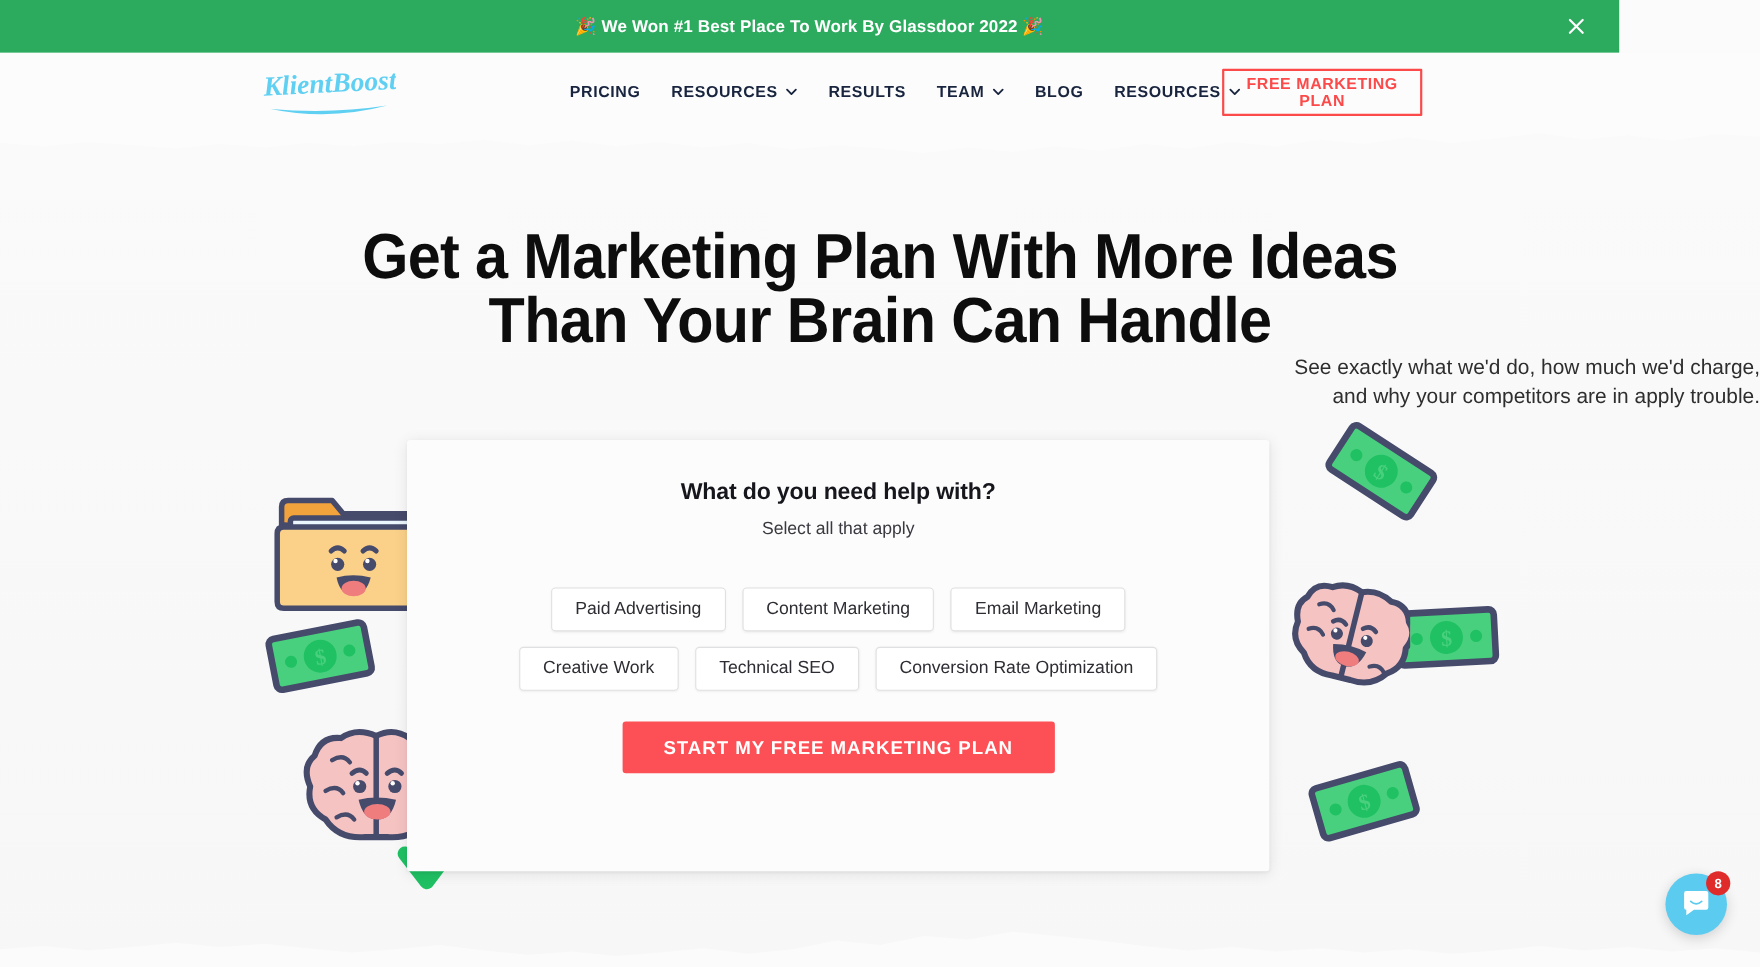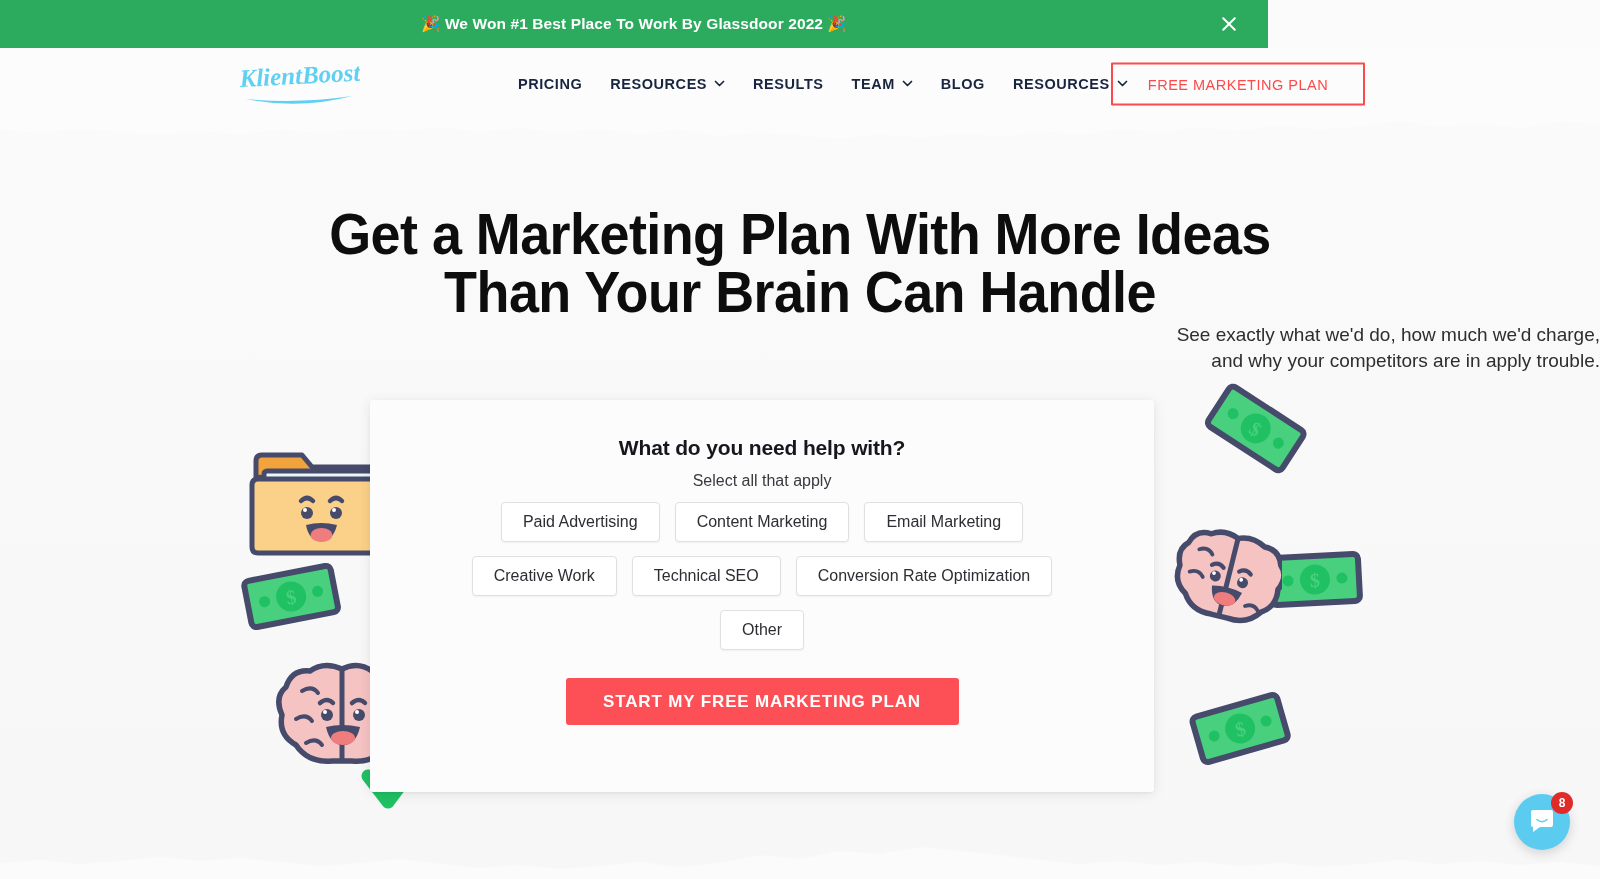--- a/index.html
+++ b/index.html
@@ -14,21 +14,21 @@
   body {
     font-family: "Liberation Sans", sans-serif;
     background: #fbfbfb;
     position: relative;
   }
 
   
   .banner {
     position: absolute;
     top: 0; left: 0;
-    width: 1268px;
+    width: 1472px;
     height: 48px;
     background: #2cab5f;
     display: flex;
     align-items: center;
     justify-content: center;
   }
   .banner-text {
     color: #ffffff;
     font-size: 15.5px;
     font-weight: bold;
@@ -97,28 +97,28 @@
     position: relative;
     top: -1px;
   }
   .chev svg { display: block; }
 
   .nav-cta {
     position: absolute;
     left: 1111px;
     top: 50%;
     transform: translateY(-50%);
-    width: 254px;
+    width: 182px;
     height: 43px;
     border: 2px solid #fc4a4a;
     background: transparent;
     color: #fc4a4a;
     font-family: "Liberation Sans", sans-serif;
     font-size: 14.5px;
-    font-weight: normal;
+    font-weight: bold;
     letter-spacing: 0.5px;
     cursor: pointer;
     display: flex;
     align-items: center;
     justify-content: center;
     border-radius: 1px;
   }
 
   
   .torn-top {
@@ -207,21 +207,21 @@
     letter-spacing: -0.15px;
   }
   .card-subtitle {
     margin-top: 12px;
     text-align: center;
     font-size: 16px;
     color: #39393f;
   }
 
   .options {
-    margin-top: 12px;
+    margin-top: 44px;
     padding: 0 36px;
     display: flex;
     flex-wrap: wrap;
     justify-content: flex-end;
     gap: 14px 15px;
   }
   .option {
     background: #ffffff;
     border: 1px solid #dfe0e2;
     border-radius: 4px;
@@ -479,23 +479,20 @@
       <div class="row">
         <button class="option">Paid Advertising</button>
         <button class="option">Content Marketing</button>
         <button class="option">Email Marketing</button>
       </div>
       <div class="row">
         <button class="option">Creative Work</button>
         <button class="option">Technical SEO</button>
         <button class="option">Conversion Rate Optimization</button>
       </div>
-      <div class="row">
-        <button class="option">Other</button>
-      </div>
     </div>
 
     <div class="submit-wrap">
       <button class="submit-btn">START MY FREE MARKETING PLAN</button>
     </div>
   </div>
 </div>
 
 <div class="torn-top">
   <svg width="1600" height="34" viewBox="0 0 1600 34" preserveAspectRatio="none" aria-hidden="true">

